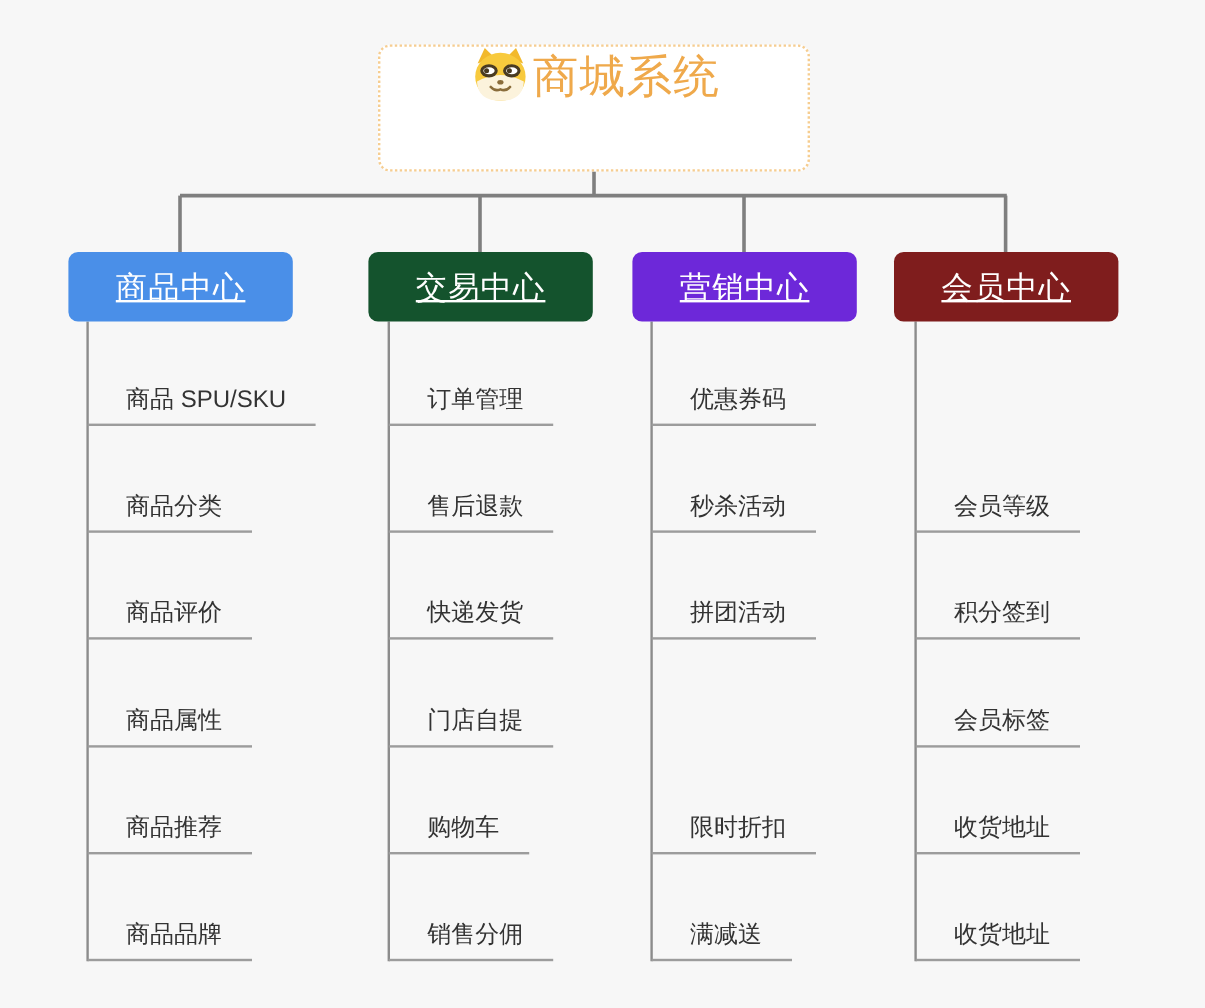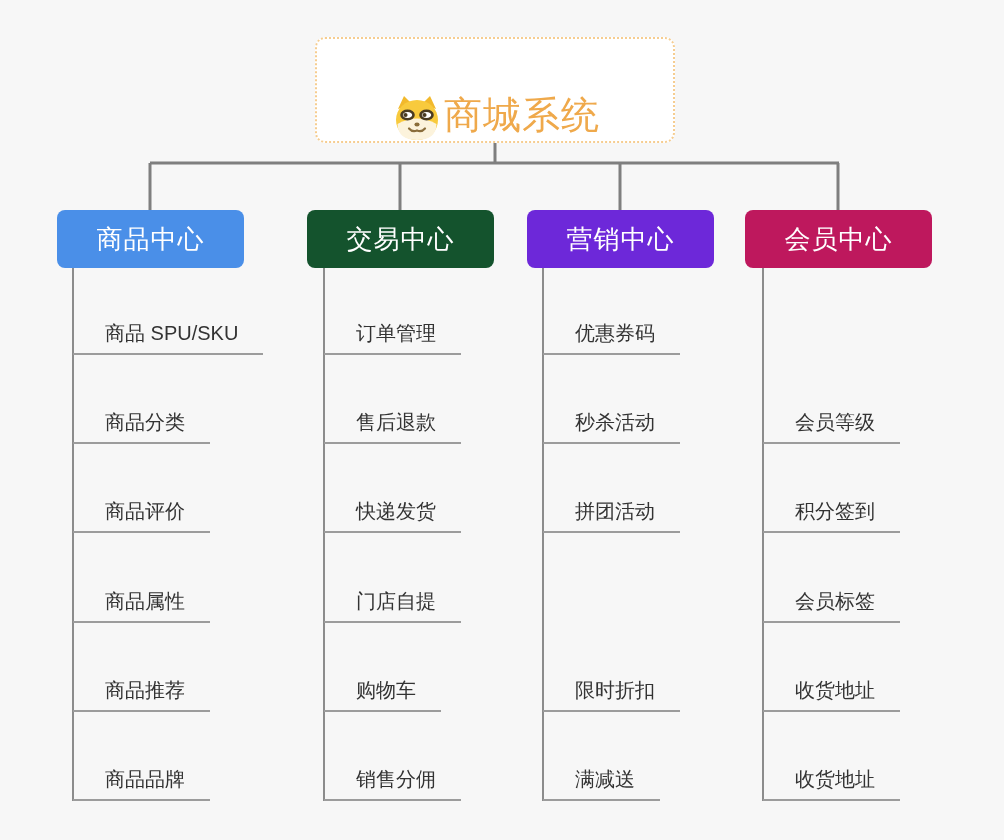--- a/index.html
+++ b/index.html
@@ -16,40 +16,41 @@
   .connectors{
     position:absolute;left:0;top:0;z-index:0;
   }
   .root{
     position:absolute;left:315px;top:37px;
     width:360px;height:106px;
     box-sizing:border-box;
     background:#ffffff;
     border:2px dotted #f6cd90;
     border-radius:10px;
-    display:flex;align-items:flex-end;justify-content:center;
+    display:flex;align-items:flex-start;justify-content:center;
     z-index:2;
   }
   .root-title{
     font-size:38px;
     letter-spacing:1px;
     color:#efa94b;
   }
   .dog{display:inline-flex;line-height:0;}
   .branch{
     position:absolute;top:210px;
     width:187px;height:58px;
     border-radius:8px;
     display:flex;align-items:center;justify-content:center;
     z-index:2;
   }
   .branch-label{
     color:#ffffff;
     font-size:26px;
     letter-spacing:1px;
+    text-decoration:underline;
   }
   .leaf{
     position:absolute;
     z-index:1;
     white-space:nowrap;
     font-size:20px;
     line-height:27px;
     color:#333333;
     padding:0 25px 6px 32px;
     border-bottom:2px solid #9c9c9c;
@@ -99,21 +100,21 @@
 
   <div class="branch" style="left: 57px; background: rgb(74, 143, 232);">
     <span class="branch-label">商品中心</span>
   </div>
   <div class="branch" style="left: 307px; background: #14532d;">
     <span class="branch-label">交易中心</span>
   </div>
   <div class="branch" style="left: 527px; background: #6d28d9;">
     <span class="branch-label">营销中心</span>
   </div>
-  <div class="branch" style="left: 745px; background: #be185d;">
+  <div class="branch" style="left: 745px; background: #7f1d1d;">
     <span class="branch-label">会员中心</span>
   </div>
 
   <div class="leaf" style="left:73px;top:320px">商品 SPU/SKU</div>
   <div class="leaf" style="left:73px;top:409px">商品分类</div>
   <div class="leaf" style="left:73px;top:498px">商品评价</div>
   <div class="leaf" style="left:73px;top:588px">商品属性</div>
   <div class="leaf" style="left:73px;top:677px">商品推荐</div>
   <div class="leaf" style="left:73px;top:766px">商品品牌</div>
 

